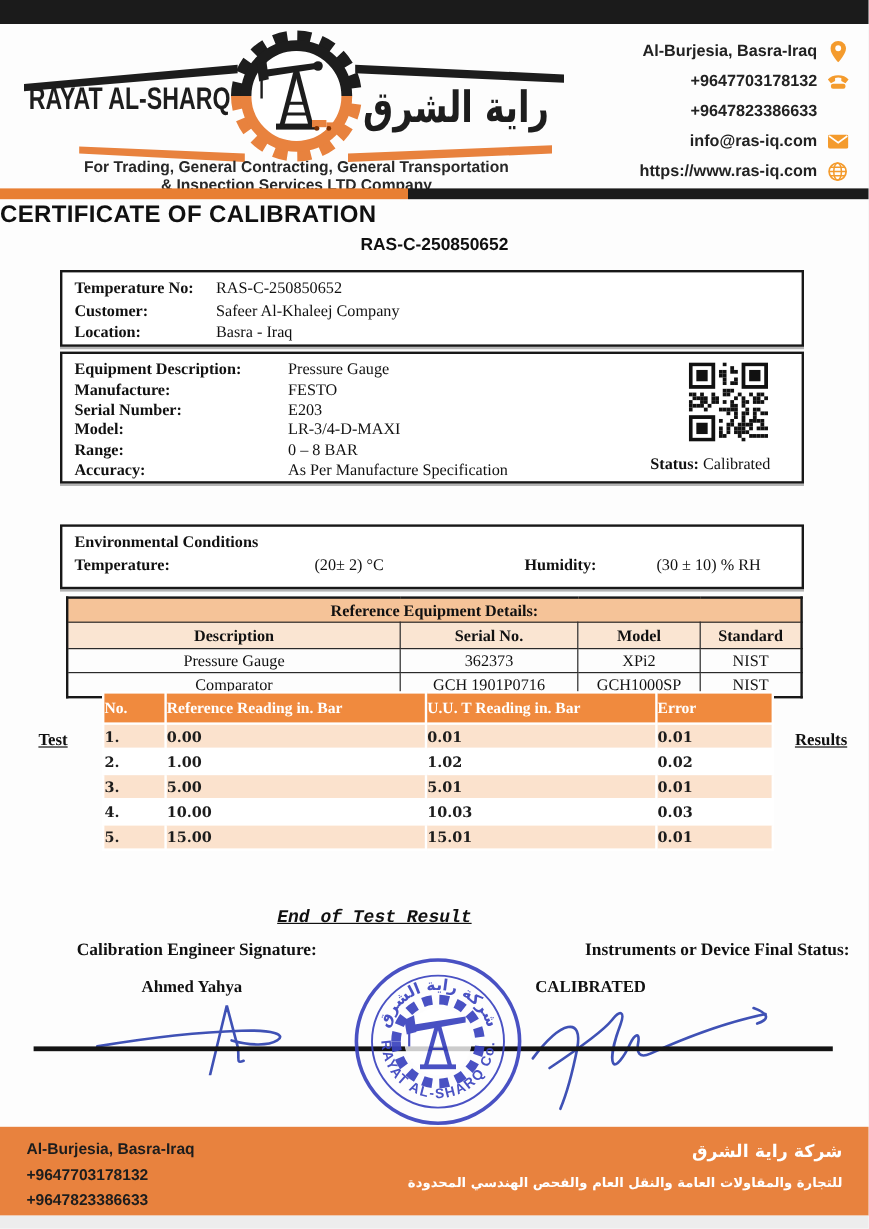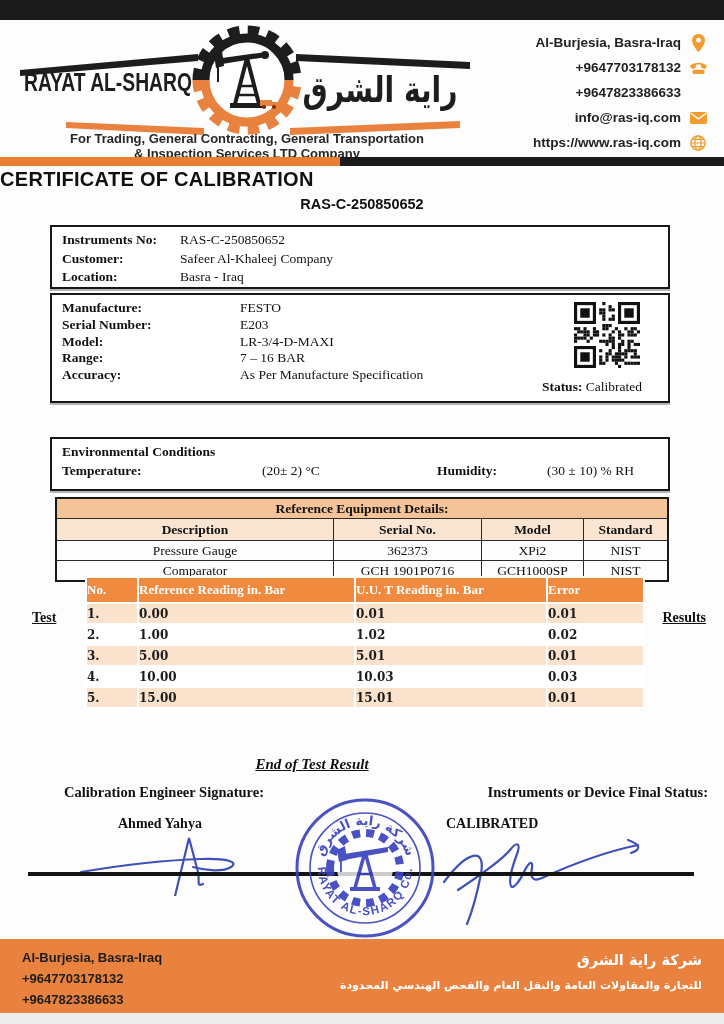--- a/index.html
+++ b/index.html
@@ -57,21 +57,21 @@
   .test-table{left:85px;top:576px;width:560px;border-collapse:collapse;position:absolute;
               text-align:left;}
   .test-table td{border:2px solid #fff;padding:0;}
   .tt-head td{background:#F08A3E;color:#fff;font-weight:bold;font-size:13px;height:24px;
               font-family:"Liberation Serif",serif;}
   .tt-row td{font-family:"DejaVu Serif",serif;font-weight:bold;font-size:12px;height:19px;color:#1c1c1c;}
   .tt-row.odd td{background:#FBE2CD;}
   .tt-row.even td{background:#fff;}
 
   .end-test{left:0;top:756px;width:624px;text-align:center;font-size:15px;font-weight:bold;
-            font-style:italic;text-decoration:underline;}
+            font-style:italic;text-decoration:underline;font-family:Liberation Mono, monospace;}
   .sig-label{font-size:14.5px;font-weight:bold;}
   .sig-name{font-size:14px;font-weight:bold;text-align:left;}
   .black-line{left:28px;top:872px;width:666px;height:4px;background:#141414;}
 
   
   .footer{left:0;top:939px;width:724px;height:74px;background:#E8823E;}
   .footer-left{position:absolute;left:22px;top:8px;font-family:"Liberation Sans",sans-serif;
                font-size:13px;font-weight:700;color:#1d1d1d;line-height:21px;}
   .footer-right{position:absolute;right:22px;top:8px;text-align:right;color:#fff;direction:rtl;
                 font-family:"DejaVu Sans",sans-serif;font-weight:bold;line-height:26px;}
@@ -176,49 +176,53 @@
   <div class="abs divider">
     <div class="org"></div>
     <div class="blk"></div>
   </div>
 
   <div class="abs doc-title">CERTIFICATE OF CALIBRATION</div>
   <div class="abs doc-subtitle">RAS-C-250850652</div>
 
   <div class="box cert-box">
     <div class="frow">
-      <span class="lbl cert-lab">Instruments No:</span>
+      <span class="lbl cert-lab">Temperature No:</span>
       <span>RAS-C-250850652</span>
     </div>
     <div class="frow">
       <span class="lbl cert-lab">Customer:</span>
       <span>Safeer Al-Khaleej Company</span>
     </div>
     <div class="frow">
       <span class="lbl cert-lab">Location:</span>
       <span>Basra - Iraq</span>
     </div>
   </div>
 
   <div class="box equip-box">
     <div class="frow eq">
+      <span class="lbl eq-lab">Equipment Description:</span>
+      <span>Pressure Gauge</span>
+    </div>
+    <div class="frow eq">
       <span class="lbl eq-lab">Manufacture:</span>
       <span>FESTO</span>
     </div>
     <div class="frow eq">
       <span class="lbl eq-lab">Serial Number:</span>
       <span>E203</span>
     </div>
     <div class="frow eq">
       <span class="lbl eq-lab">Model:</span>
       <span>LR-3/4-D-MAXI</span>
     </div>
     <div class="frow eq">
       <span class="lbl eq-lab">Range:</span>
-      <span>7 – 16 BAR</span>
+      <span>0 – 8 BAR</span>
     </div>
     <div class="frow eq">
       <span class="lbl eq-lab">Accuracy:</span>
       <span>As Per Manufacture Specification</span>
     </div>
     <svg id="qr-code-svg" class="qr" viewBox="0 0 63 63" fill="#111">
         <rect x="27" y="0" width="3" height="3"></rect>
         <rect x="33" y="3" width="3" height="3"></rect>
         <rect x="24" y="6" width="3" height="3"></rect>
         <rect x="27" y="6" width="3" height="3"></rect>

